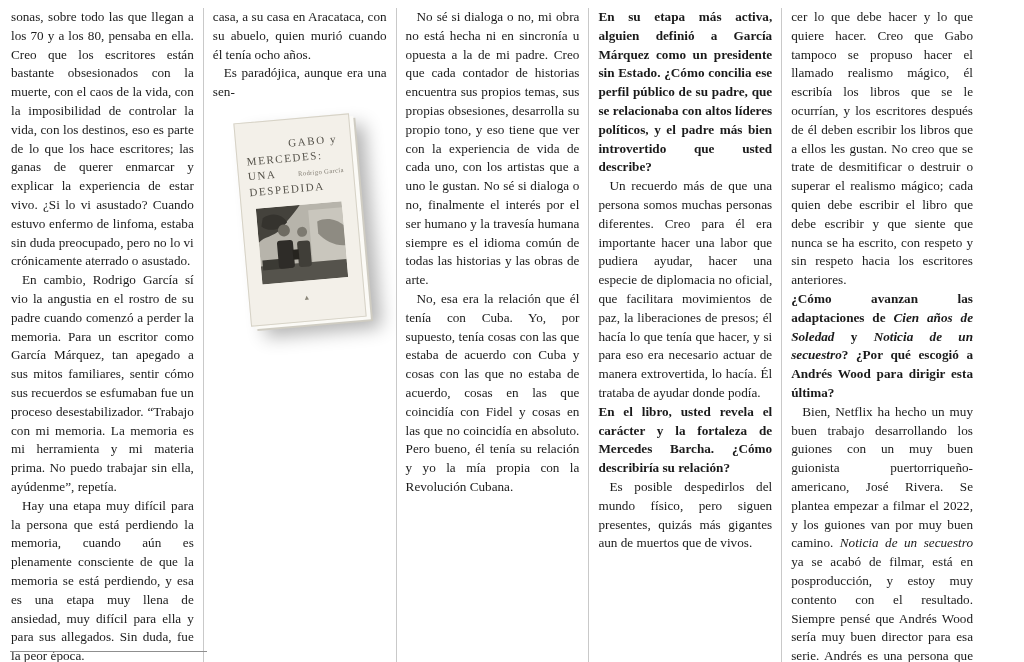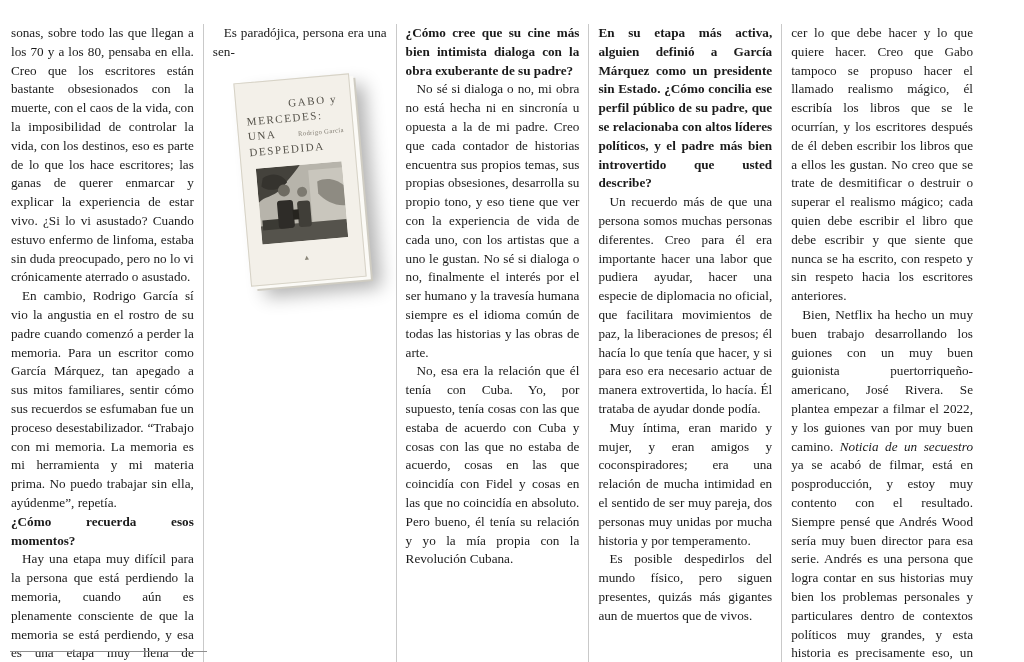--- a/index.html
+++ b/index.html
@@ -6,21 +6,21 @@
     --text:#1a1a1a; --muted:#6b6b6b; --rule:#c9c9c9;
     --cover-bg:#f3f0e9; --cover-text:#55524a;
   }
   *{box-sizing:border-box;}
   html,body{margin:0;padding:0;}
   body{
     width:1024px;height:662px;overflow:hidden;background:#fff;
     font-family:"Liberation Serif","DejaVu Serif",serif;
     color:var(--text);
   }
-  .page{position:relative;width:984px;height:662px;padding:24px 10px 0 10px;}
+  .page{position:relative;width:984px;height:662px;padding:8px 10px 0 10px;}
   .cols{display:grid;grid-template-columns:repeat(5,1fr);height:654px;}
   .col{padding:0 9px;overflow:hidden;height:100%;}
   .col:first-child{padding-left:1px;}
   .col:last-child{padding-right:1px;}
   .col + .col{border-left:1px solid var(--rule);}
   p{margin:0;font-size:13.2px;line-height:18.8px;text-align:justify;}
   p.a{text-indent:11px;}
   p.q{font-weight:700;font-family:Liberation Serif, serif;}
   p em{font-style:italic;}
   
@@ -44,27 +44,27 @@
 </style>
 </head>
 <body>
 
 <div class="page">
   <div class="cols">
 
     <div class="col">
       <p class="cont">sonas, sobre todo las que llegan a los 70 y a los 80, pensaba en ella. Creo que los escritores están bastante obsesionados con la muerte, con el caos de la vida, con la imposibilidad de controlar la vida, con los destinos, eso es parte de lo que los hace escritores; las ganas de querer enmarcar y explicar la experiencia de estar vivo. ¿Si lo vi asustado? Cuando estuvo enfermo de linfoma, estaba sin duda preocupado, pero no lo vi crónicamente aterrado o asustado.</p>
       <p class="a">En cambio, Rodrigo García sí vio la angustia en el rostro de su padre cuando comenzó a perder la memoria. Para un escritor como García Márquez, tan apegado a sus mitos familiares, sentir cómo sus recuerdos se esfumaban fue un proceso desestabilizador. “Trabajo con mi memoria. La memoria es mi herramienta y mi materia prima. No puedo trabajar sin ella, ayúdenme”, repetía.</p>
-      <p class="q">¿Cómo recuerda esos momentos?</p>
       <p class="a">Hay una etapa muy difícil para la persona que está perdiendo la memoria, cuando aún es plenamente consciente de que la memoria se está perdiendo, y esa es una etapa muy llena de ansiedad, muy difícil para ella y para sus allegados. Sin duda, fue la peor época.</p>
 
     </div>
 
     <div class="col">
-      <p class="a">Es paradójica, persona era una sen-</p>
+      <p class="cont">casa, a su casa en Aracataca, con su abuelo, quien murió cuando él tenía ocho años.</p>
+      <p class="a">Es paradójica, aunque era una sen-</p>
 
       <div class="bookfig">
         <div class="book">
           <div class="cover-title">
             <div class="l1">GABO y</div>
             <div class="l2">MERCEDES:</div>
             <div class="l3">
               <span>UNA</span>
               <span class="cover-author">Rodrigo García</span>
             </div>
@@ -84,35 +84,35 @@
             <rect x="38" y="36" width="13" height="26" rx="3" fill="#403e38"></rect>
             <rect x="33" y="44" width="6" height="10" fill="#26241f"></rect>
           </svg>
           <div class="cover-emblem">▲</div>
         </div>
       </div>
 
     </div>
 
     <div class="col">
-      <p class="q">¿Cómo cree que su cine más bien intimista dialoga con la obra exuberante de su padre?</p>
       <p class="a">No sé si dialoga o no, mi obra no está hecha ni en sincronía u opuesta a la de mi padre. Creo que cada contador de historias encuentra sus propios temas, sus propias obsesiones, desarrolla su propio tono, y eso tiene que ver con la experiencia de vida de cada uno, con los artistas que a uno le gustan. No sé si dialoga o no, finalmente el interés por el ser humano y la travesía humana siempre es el idioma común de todas las historias y las obras de arte.</p>
       <p class="a">No, esa era la relación que él tenía con Cuba. Yo, por supuesto, tenía cosas con las que estaba de acuerdo con Cuba y cosas con las que no estaba de acuerdo, cosas en las que coincidía con Fidel y cosas en las que no coincidía en absoluto. Pero bueno, él tenía su relación y yo la mía propia con la Revolución Cubana.</p>
     </div>
 
     <div class="col">
       <p class="q">En su etapa más activa, alguien definió a García Márquez como un presidente sin Estado. ¿Cómo concilia ese perfil público de su padre, que se relacionaba con altos líderes políticos, y el padre más bien introvertido que usted describe?</p>
       <p class="a">Un recuerdo más de que una persona somos muchas personas diferentes. Creo para él era importante hacer una labor que pudiera ayudar, hacer una especie de diplomacia no oficial, que facilitara movimientos de paz, la liberaciones de presos; él hacía lo que tenía que hacer, y si para eso era necesario actuar de manera extrovertida, lo hacía. Él trataba de ayudar donde podía.</p>
-      <p class="a">Muy íntima, eran marido y mujer, y eran amigos y coconspiradores; era una relación de mucha intimidad en el sentido de ser muy pareja, dos personas muy unidas por mucha historia y por temperamento.</p>
+      <p class="q">En el libro, usted revela el carácter y la fortaleza de Mercedes Barcha. ¿Cómo describiría su relación?</p>
       <p class="a">Es posible despedirlos del mundo físico, pero siguen presentes, quizás más gigantes aun de muertos que de vivos.</p>
 
     </div>
 
     <div class="col">
       <p class="cont">cer lo que debe hacer y lo que quiere hacer. Creo que Gabo tampoco se propuso hacer el llamado realismo mágico, él escribía los libros que se le ocurrían, y los escritores después de él deben escribir los libros que a ellos les gustan. No creo que se trate de desmitificar o destruir o superar el realismo mágico; cada quien debe escribir el libro que debe escribir y que siente que nunca se ha escrito, con respeto y sin respeto hacia los escritores anteriores.</p>
+      <p class="q">¿Cómo avanzan las adaptaciones de <em>Cien años de Soledad</em> y <em>Noticia de un secuestro</em>? ¿Por qué escogió a Andrés Wood para dirigir esta última?</p>
       <p class="a">
         <span>Bien, Netflix ha hecho un muy buen trabajo desarrollando los guiones con un muy buen guionista puertorriqueño-americano, José Rivera. Se plantea empezar a filmar el 2022, y los guiones van por muy buen camino. <em>Noticia de un secuestro</em> ya se acabó de filmar, está en posproducción, y estoy muy contento con el resultado. Siempre pensé que Andrés Wood sería muy buen director para esa serie. Andrés es una persona que logra contar en sus historias muy bien los problemas personales y particulares dentro de contextos políticos muy grandes, y esta historia es precisamente eso, un contexto nacional político complicado y, a la vez, una historia íntima personal. Creo que ha hecho un gran trabajo y tengo grandes esperanzas para esa serie.</span>
         
       </p>
     </div>
 
   </div>
   <div class="footrule"></div>
 </div>
 

